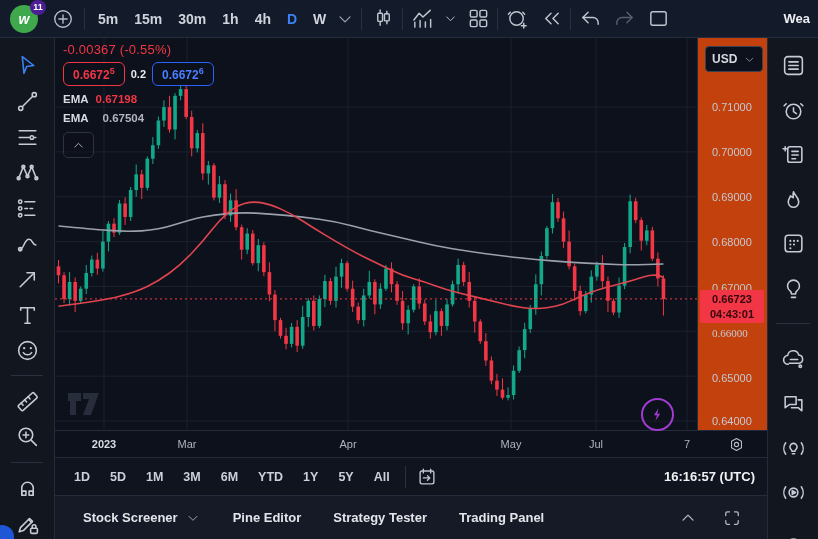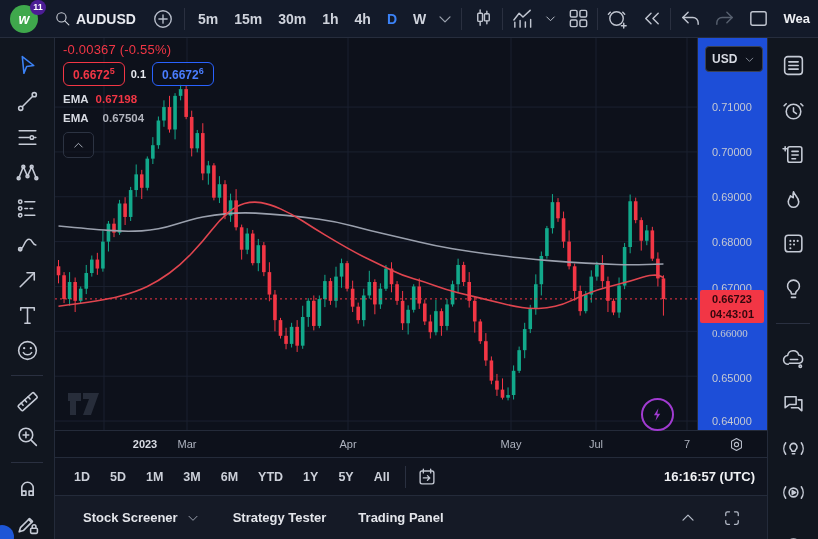--- a/index.html
+++ b/index.html
@@ -67,21 +67,21 @@
   .collapse-btn { margin-top:8px; width:31px; height:26px; border:1px solid #2c3342; border-radius:5px;
     background:rgba(13,17,27,.6); display:flex; align-items:center; justify-content:center; color:#aeb3bf; }
   .collapse-btn .icon { width:15px; height:15px; }
   .watermark { position:absolute; left:12px; top:353px; width:36px; height:26px; color:#272d3a; z-index:1; }
   .lightning-btn { position:absolute; left:586px; top:360px; width:33px; height:33px; border-radius:50%;
     border:2px solid #a13bd1; color:#a13bd1; display:flex; align-items:center; justify-content:center;
     background:rgba(13,17,27,.4); z-index:3; }
   .lightning-btn svg { width:19px; height:19px; fill:currentColor; stroke:none; }
 
   
-  .price-axis { position:absolute; left:697px; top:38px; width:70px; height:392px; background:#1d4ed8;
+  .price-axis { position:absolute; left:697px; top:38px; width:70px; height:392px; background:#c2410c;
     border-left:1px solid #242b3a; font-size:11px; color:#c5c9d3; }
   .usd-box { position:absolute; left:7px; top:8px; width:58px; height:26px; border:1px solid #3a4153;
     border-radius:4px; display:flex; align-items:center; justify-content:space-between; padding:0 6px;
     color:#d7dae2; font-size:12px; font-weight:600; background:#0d111b; }
   .axis-tick { position:absolute; left:14px; transform:translateY(-50%); }
   .price-badge { position:absolute; left:2px; top:252px; width:64px; height:33px; background:#f23645;
     border-radius:2px; color:#33070d; font-size:11px; font-weight:700; text-align:center;
     display:flex; flex-direction:column; justify-content:center; line-height:1.35; z-index:3; }
 
   
@@ -304,26 +304,20 @@
   </defs>
 </svg>
 
 <div id="app">
 
   <header class="topbar">
     <div class="logo-wrap">
       <div class="logo-circle">w</div>
       <span class="notif-badge">11</span>
     </div>
-    <button class="symbol-btn">
-      <svg class="icon">
-          <use href="#i-search"></use>
-        </svg>
-      <span>AUDUSD</span>
-    </button>
     <button class="icon-btn">
       <svg class="icon">
           <use href="#i-plus-circle"></use>
         </svg>
     </button>
     <div class="vsep"></div>
     <div id="tf-row">
         <button class="tf-btn">5m</button>
         <button class="tf-btn">15m</button>
         <button class="tf-btn">30m</button>
@@ -701,21 +695,21 @@
         <path d="M3.5 268.2105263157897 Q47.9 262.82837528604153 64.55 258.34324942791795 Q81.2 253.85812356979437 92.3 248.47597254004594 Q103.39999999999999 243.09382151029752 114.5 235.02059496567523 Q125.6 226.94736842105294 136.7 215.28604118993147 Q147.79999999999998 203.62471395881 156.125 192.8604118993136 Q164.45 182.09610983981722 172.77499999999998 174.91990846681955 Q181.1 167.74370709382188 189.425 165.5011441647601 Q197.75 163.25858123569833 206.075 164.60411899313524 Q214.4 165.94965675057216 225.5 170.88329519450804 Q236.6 175.81693363844394 247.7 182.9931350114416 Q258.79999999999995 190.16933638443925 269.9 196.89702517162462 Q281 203.62471395881 292.1 209.90389016018304 Q303.2 216.18306636155606 314.29999999999995 221.5652173913045 Q325.4 226.94736842105294 336.5 232.32951945080111 Q347.59999999999997 237.71167048054932 358.7 240.8512585812357 Q369.8 243.9908466819221 380.9 248.0274599542334 Q392 252.06407322654465 403.1 254.75514874141874 Q414.2 257.4462242562928 425.29999999999995 260.13729977116714 Q436.4 262.82837528604153 447.5 265.5194508009156 Q458.59999999999997 268.2105263157897 466.92499999999995 269.55606407322665 Q475.25 270.9016018306636 483.575 270.4530892448513 Q491.9 270.00457665903895 500.225 268.2105263157895 Q508.55 266.41647597253996 516.875 262.37986270022895 Q525.1999999999999 258.34324942791795 533.525 255.20366132723132 Q541.85 252.06407322654465 550.175 249.82151029748286 Q558.5 247.57894736842107 566.825 245.33638443935928 Q575.15 243.09382151029752 583.4749999999999 240.4027459954234 Q591.8 237.71167048054932 597.3499999999999 237.26315789473702 Q602.9 236.81464530892472 605.675 238.16018306636164 L608.4499999999999 239.50572082379855" stroke="#e0454f" stroke-width="1.6" fill="none"></path>
         <line x1="0" y1="260.8997711670482" x2="642" y2="260.8997711670482" stroke="#f23645" stroke-width="1" stroke-dasharray="2 3"></line>
       </svg>
 
     <div class="legend">
       <div class="legend-change">-0.00367 (-0.55%)</div>
       <div class="quote-row">
         <button class="quote-box bid">
           <span>0.6672</span><sup>5</sup>
         </button>
-        <span class="spread">0.1</span>
+        <span class="spread">0.2</span>
         <button class="quote-box ask">
           <span>0.6672</span><sup>6</sup>
         </button>
       </div>
       <div class="ema-row">
         <span>EMA</span><span class="ema-val" style="color: rgb(242, 54, 69);">0.67198</span>
       </div>
       <div class="ema-row">
         <span>EMA</span><span class="ema-val" style="color: rgb(178, 181, 190); margin-left: 14px;">0.67504</span>
       </div>
@@ -758,21 +752,21 @@
       <div class="axis-tick" style="top: 340px;">0.65000</div>
       <div class="axis-tick" style="top: 383px;">0.64000</div>
     </aside>
 
   <div class="time-axis" id="time-axis">
     <button class="axis-gear">
       <svg class="icon">
           <use href="#i-gear"></use>
         </svg>
     </button>
-  <div class="time-tick strong" style="left: 49px; margin-left: 41px;">2023</div>
+  <div class="time-tick strong" style="left: 49px;">2023</div>
       <div class="time-tick" style="left: 132px;">Mar</div>
       <div class="time-tick" style="left: 293px;">Apr</div>
       <div class="time-tick" style="left: 456px;">May</div>
       <div class="time-tick" style="left: 541px;">Jul</div>
       <div class="time-tick" style="left: 632px;">7</div>
     </div>
 
   <div class="range-bar">
     <div id="range-btns" style="display:flex;align-items:center;gap:2px">
         <button class="range-btn">1D</button>
@@ -796,20 +790,23 @@
 
   <footer class="bottom-bar">
     <div id="bottom-tabs" style="display:flex;align-items:center;gap:8px">
         <button class="bb-tab">
           <span>Stock Screener</span>
           <svg class="icon chev-sm">
             <use href="#i-chevron-down"></use>
           </svg>
         </button>
         <button class="bb-tab">
+          <span>Pine Editor</span>
+        </button>
+        <button class="bb-tab">
           <span>Strategy Tester</span>
         </button>
         <button class="bb-tab">
           <span>Trading Panel</span>
         </button>
       </div>
     <div class="bb-right">
       <button class="icon-btn">
         <svg class="icon">
             <use href="#i-chevron-up"></use>

